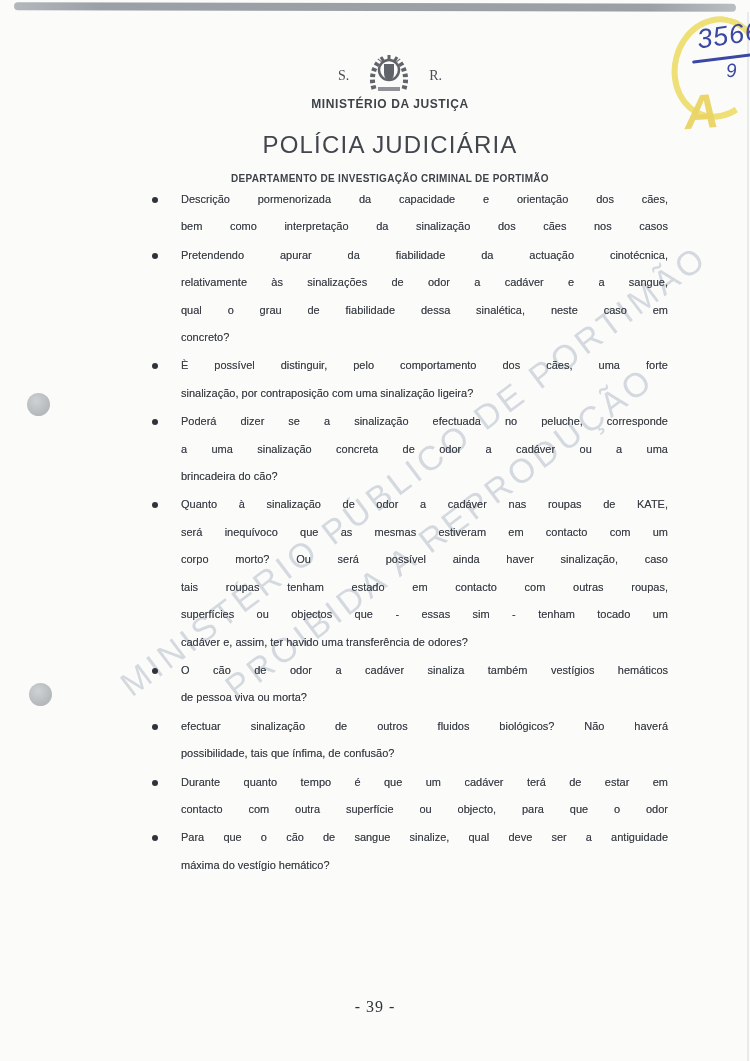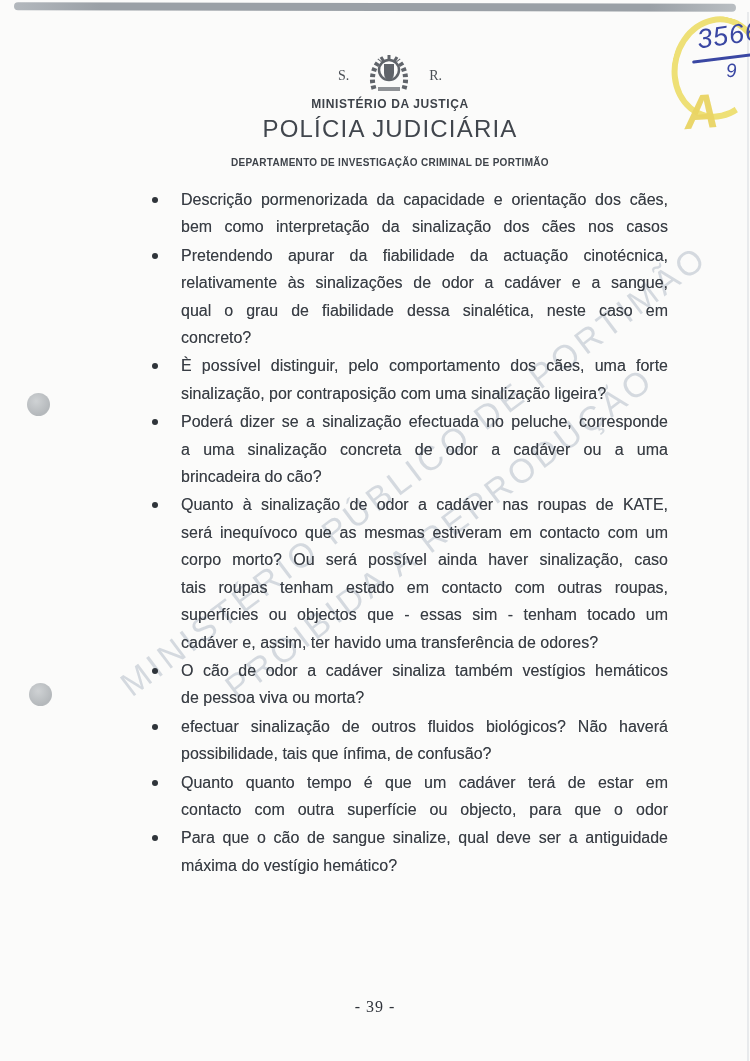--- a/index.html
+++ b/index.html
@@ -30,41 +30,41 @@
 
   
   .header{
     position:absolute;left:60px;right:30px;top:55px;
     text-align:center;z-index:3;
   }
   .emblem-row{display:flex;align-items:center;justify-content:center;gap:17px;height:42px;}
   .sr{font-family:"Liberation Serif",serif;font-size:14px;color:#4a4f55;}
   .emblem{opacity:.88;}
   .ministry{font-size:12px;font-weight:bold;letter-spacing:.6px;color:#3e434a;}
-  .org{margin-top:4px;font-size:24px;letter-spacing:1.2px;color:#41464d;}
+  .org{margin-top:20px;font-size:24px;letter-spacing:1.2px;color:#41464d;}
   .dept{margin-top:14px;font-size:10px;font-weight:bold;letter-spacing:.3px;color:#3e434a;}
 
   
   .watermark{
     position:absolute;left:75px;top:455px;width:690px;
     transform:rotate(-37deg);transform-origin:center center;
     text-align:center;z-index:1;pointer-events:none;
     color:rgba(150,162,178,.38);
   }
   .watermark .wl1{font-size:34px;letter-spacing:4px;white-space:nowrap;}
   .watermark .wl2{font-size:34px;letter-spacing:4px;white-space:nowrap;margin-top:26px;}
 
   
   .list{
     position:absolute;left:152px;top:186px;width:516px;z-index:2;
   }
   .bullet-item{display:flex;margin:0 0 1px 0;}
   .marker-col{width:29px;flex:0 0 29px;}
   .dot{display:block;width:6px;height:6px;border-radius:50%;background:#2f343a;margin-top:11px;}
-  .bullet-lines{flex:1;font-size:16px;line-height:27.4px;color:#383d44;
+  .bullet-lines{flex:1;font-size:11px;line-height:27.4px;color:#383d44;
     text-shadow:0 0 .5px rgba(56,61,68,.55);}
   .line.just{text-align:justify;text-align-last:justify;}
   .line.last{text-align:left;}
 
   
   .pagenum{
     position:absolute;left:10px;right:10px;top:998px;text-align:center;
     font-family:"Liberation Serif",serif;font-size:16px;color:#2f333a;z-index:2;
     letter-spacing:1px;
   }
@@ -205,21 +205,21 @@
       <div class="bullet-lines">
         <div class="line just">efectuar sinalização de outros fluidos biológicos? Não haverá</div>
         <div class="line last">possibilidade, tais que ínfima, de confusão?</div>
       </div>
     </div>
     <div class="bullet-item">
       <div class="marker-col">
         <span class="dot"></span>
       </div>
       <div class="bullet-lines">
-        <div class="line just">Quanto quanto tempo é que um cadáver terá de estar em</div>
+        <div class="line just">Durante quanto tempo é que um cadáver terá de estar em</div>
         <div class="line just">contacto com outra superfície ou objecto, para que o odor</div>
       </div>
     </div>
     <div class="bullet-item">
       <div class="marker-col">
         <span class="dot"></span>
       </div>
       <div class="bullet-lines">
         <div class="line just">Para que o cão de sangue sinalize, qual deve ser a antiguidade</div>
         <div class="line last">máxima do vestígio hemático?</div>

